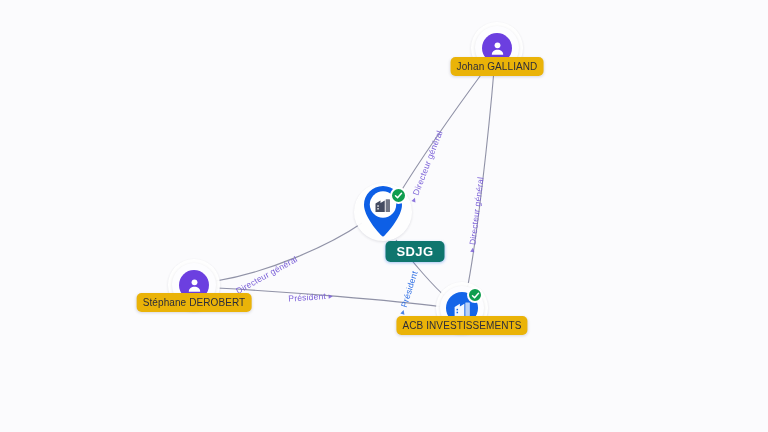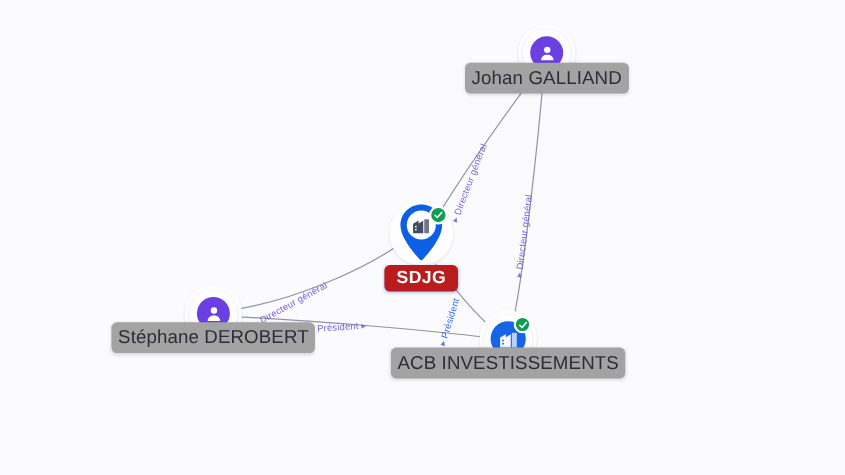--- a/index.html
+++ b/index.html
@@ -88,41 +88,42 @@
     align-items: center;
     justify-content: center;
     box-sizing: border-box;
   }
   .check svg { width: 9px; height: 9px; display: block; }
 
   
   .node-label {
     position: absolute;
     white-space: nowrap;
-    background: #a3a3a3;
+    background: #eab308;
     color: #2c2c3a;
-    font-size: 17px;
+    font-size: 10px;
     padding: 4px 6px;
     border-radius: 5px;
     box-shadow: 0 1px 3px rgba(30, 30, 60, 0.16);
     transform: translateX(-50%);
     letter-spacing: .1px;
   }
   .badge-label {
     position: absolute;
     white-space: nowrap;
-    background: #b91c1c;
+    background: #0f766e;
     color: #ffffff;
-    font-size: 16px;
+    font-size: 13px;
     font-weight: bold;
     padding: 3px 11px;
     border-radius: 5px;
     transform: translateX(-50%);
     letter-spacing: .4px;
     box-shadow: 0 1px 3px rgba(21, 101, 232, 0.35);
+    margin-left: 32px;
   }
 
   
   .edge-label {
     position: absolute;
     white-space: nowrap;
     font-size: 8.5px;
     letter-spacing: .2px;
     transform-origin: 0 50%;
     pointer-events: none;

